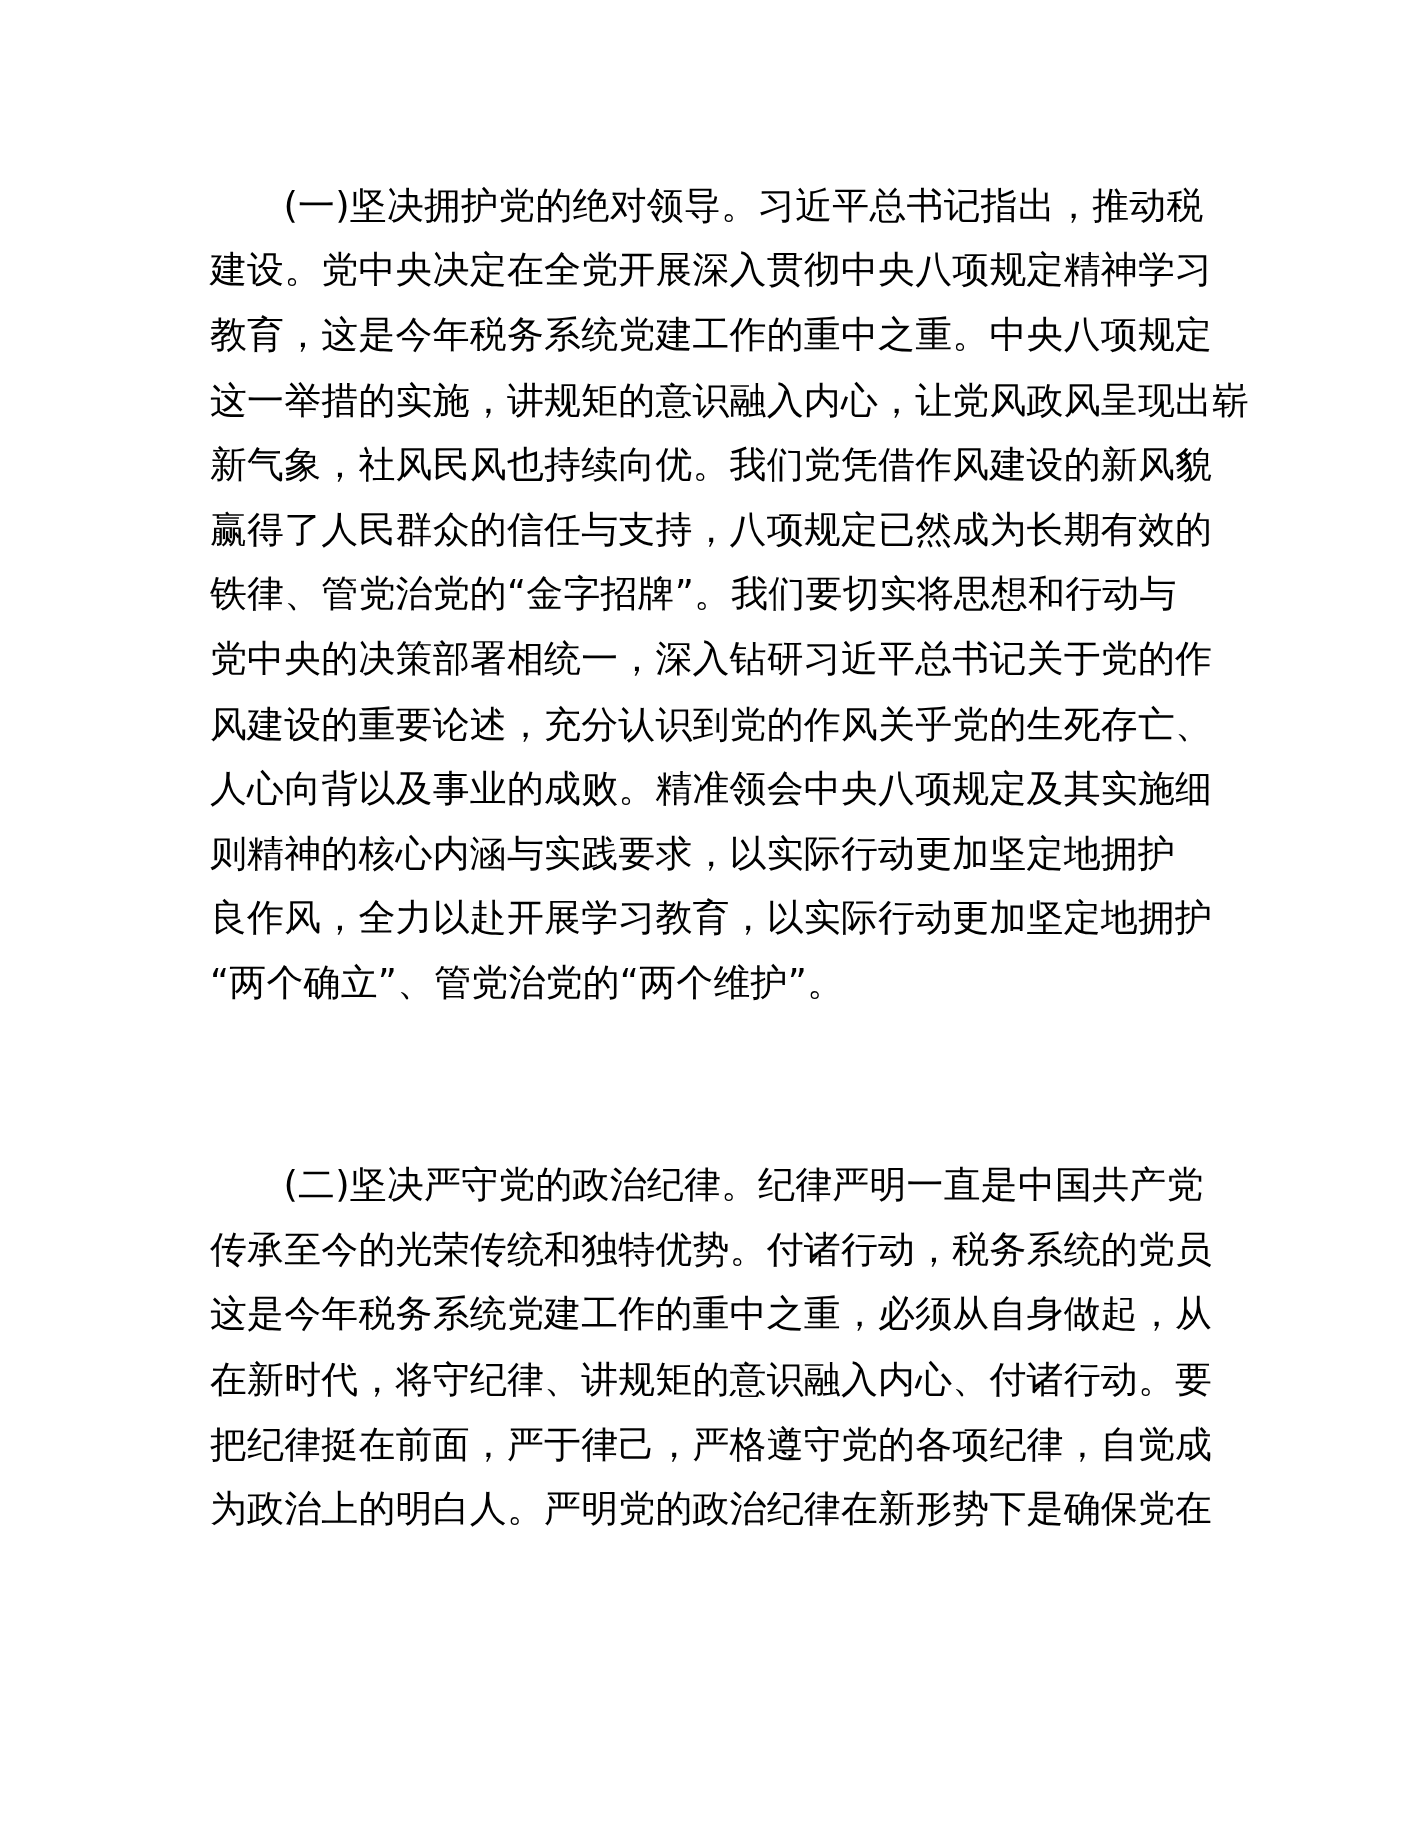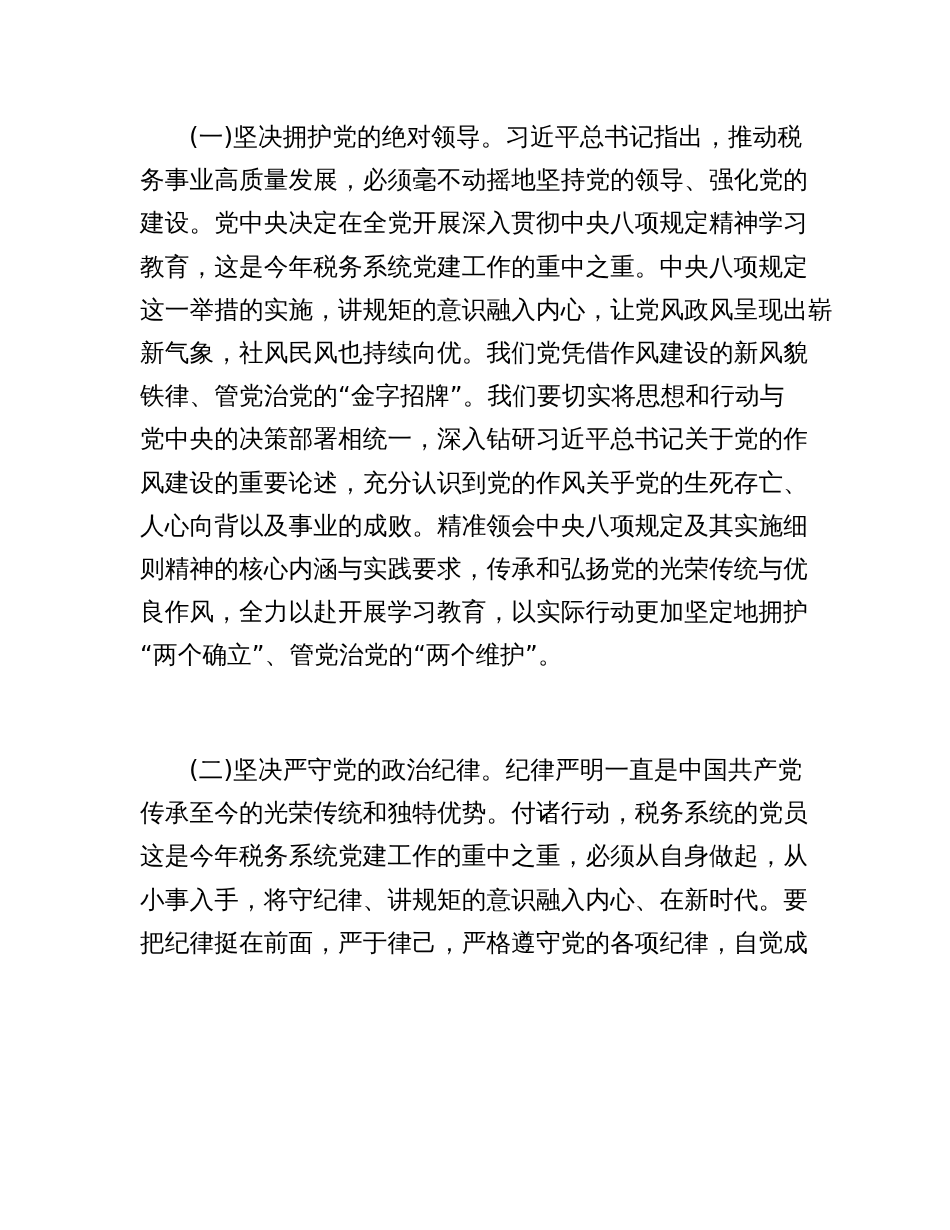--- a/index.html
+++ b/index.html
@@ -33,44 +33,45 @@
     height: 43.2px;
     line-height: 43.2px;
     font-size: 24.6px;
     white-space: nowrap;
     letter-spacing: 0.15px;
   }
   .line.indent {
     padding-left: 49px;
   }
   #para-1 { top: 115px; }
-  #para-2 { top: 748px; }
+  #para-2 { top: 768px; }
 </style>
 </head>
 <body>
 
 <div class="page">
 
   <div class="paragraph" id="para-1">
     <span class="line indent">(一)坚决拥护党的绝对领导。习近平总书记指出，推动税</span>
-    <span class="line">务事业高质量发展，必须毫不动摇地坚持党的领导、强化党的</span>
     <span class="line">建设。党中央决定在全党开展深入贯彻中央八项规定精神学习</span>
     <span class="line">教育，这是今年税务系统党建工作的重中之重。中央八项规定</span>
     <span class="line">这一举措的实施，讲规矩的意识融入内心，让党风政风呈现出崭</span>
     <span class="line">新气象，社风民风也持续向优。我们党凭借作风建设的新风貌</span>
+    <span class="line">赢得了人民群众的信任与支持，八项规定已然成为长期有效的</span>
     <span class="line">铁律、管党治党的“金字招牌”。我们要切实将思想和行动与</span>
     <span class="line">党中央的决策部署相统一，深入钻研习近平总书记关于党的作</span>
     <span class="line">风建设的重要论述，充分认识到党的作风关乎党的生死存亡、</span>
     <span class="line">人心向背以及事业的成败。精准领会中央八项规定及其实施细</span>
-    <span class="line">则精神的核心内涵与实践要求，传承和弘扬党的光荣传统与优</span>
+    <span class="line">则精神的核心内涵与实践要求，以实际行动更加坚定地拥护</span>
     <span class="line">良作风，全力以赴开展学习教育，以实际行动更加坚定地拥护</span>
     <span class="line">“两个确立”、管党治党的“两个维护”。</span>
   </div>
 
   <div class="paragraph" id="para-2">
     <span class="line indent">(二)坚决严守党的政治纪律。纪律严明一直是中国共产党</span>
     <span class="line">传承至今的光荣传统和独特优势。付诸行动，税务系统的党员</span>
     <span class="line">这是今年税务系统党建工作的重中之重，必须从自身做起，从</span>
-    <span class="line">小事入手，将守纪律、讲规矩的意识融入内心、在新时代。要</span>
+    <span class="line">在新时代，将守纪律、讲规矩的意识融入内心、付诸行动。要</span>
     <span class="line">把纪律挺在前面，严于律己，严格遵守党的各项纪律，自觉成</span>
+    <span class="line">为政治上的明白人。严明党的政治纪律在新形势下是确保党在</span>
   </div>
 
 </div>
 
 </body></html>

